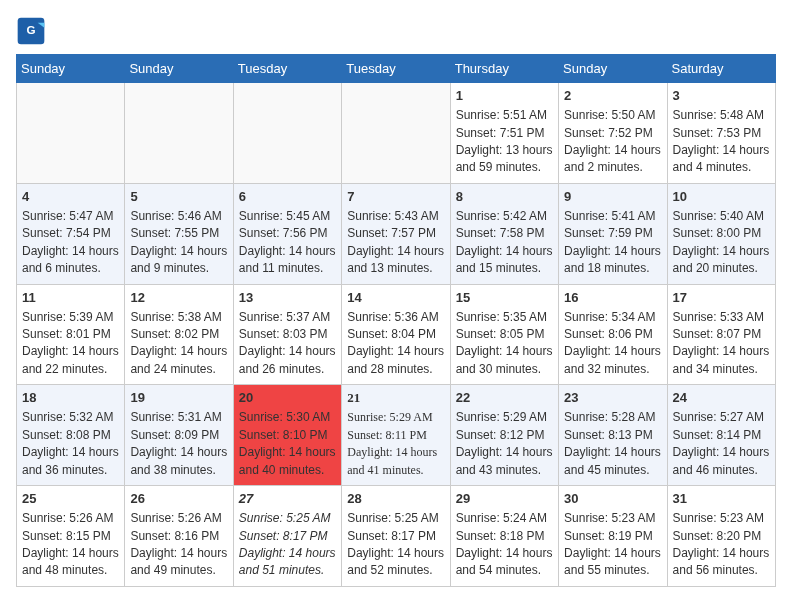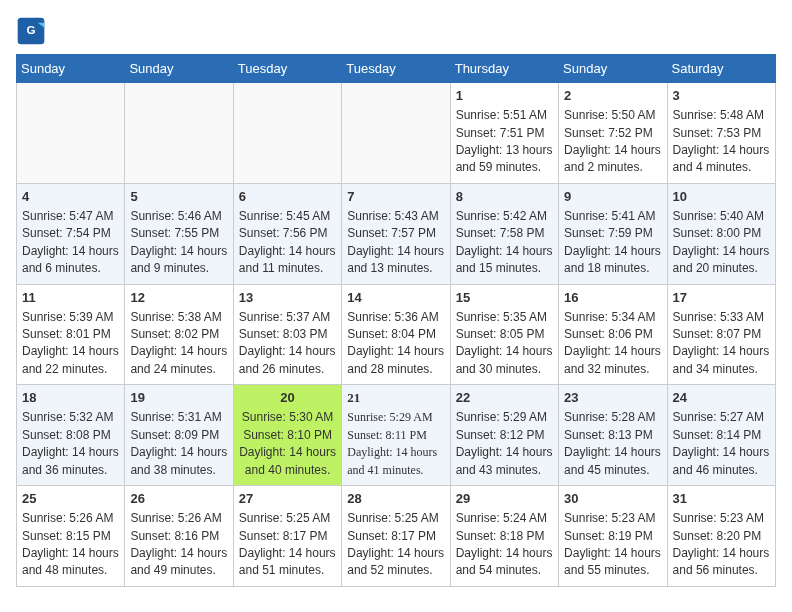--- a/index.html
+++ b/index.html
@@ -214,21 +214,21 @@
       </tr>
       <tr>
         <td style="background-color: rgb(240, 244, 251);">
           <span class="day-number">18</span>
           <div class="day-info">Sunrise: 5:32 AM<br>Sunset: 8:08 PM<br>Daylight: 14 hours<br>and 36 minutes.</div>
         </td>
         <td style="background-color: rgb(240, 244, 251);">
           <span class="day-number">19</span>
           <div class="day-info">Sunrise: 5:31 AM<br>Sunset: 8:09 PM<br>Daylight: 14 hours<br>and 38 minutes.</div>
         </td>
-        <td style="background-color: #bef264; text-align: center;">
+        <td style="background-color: #ef4444;">
           <span class="day-number">20</span>
           <div class="day-info">Sunrise: 5:30 AM<br>Sunset: 8:10 PM<br>Daylight: 14 hours<br>and 40 minutes.</div>
         </td>
         <td style="background-color: rgb(240, 244, 251); font-family: Liberation Serif, serif;">
           <span class="day-number">21</span>
           <div class="day-info">Sunrise: 5:29 AM<br>Sunset: 8:11 PM<br>Daylight: 14 hours<br>and 41 minutes.</div>
         </td>
         <td style="background-color: rgb(240, 244, 251);">
           <span class="day-number">22</span>
           <div class="day-info">Sunrise: 5:29 AM<br>Sunset: 8:12 PM<br>Daylight: 14 hours<br>and 43 minutes.</div>
@@ -244,21 +244,21 @@
       </tr>
       <tr>
         <td style="background-color: rgb(255, 255, 255);">
           <span class="day-number">25</span>
           <div class="day-info">Sunrise: 5:26 AM<br>Sunset: 8:15 PM<br>Daylight: 14 hours<br>and 48 minutes.</div>
         </td>
         <td style="background-color: rgb(255, 255, 255);">
           <span class="day-number">26</span>
           <div class="day-info">Sunrise: 5:26 AM<br>Sunset: 8:16 PM<br>Daylight: 14 hours<br>and 49 minutes.</div>
         </td>
-        <td style="background-color: rgb(255, 255, 255);">
+        <td style="background-color: rgb(255, 255, 255); font-style: italic;">
           <span class="day-number">27</span>
           <div class="day-info">Sunrise: 5:25 AM<br>Sunset: 8:17 PM<br>Daylight: 14 hours<br>and 51 minutes.</div>
         </td>
         <td style="background-color: rgb(255, 255, 255);">
           <span class="day-number">28</span>
           <div class="day-info">Sunrise: 5:25 AM<br>Sunset: 8:17 PM<br>Daylight: 14 hours<br>and 52 minutes.</div>
         </td>
         <td style="background-color: rgb(255, 255, 255);">
           <span class="day-number">29</span>
           <div class="day-info">Sunrise: 5:24 AM<br>Sunset: 8:18 PM<br>Daylight: 14 hours<br>and 54 minutes.</div>

